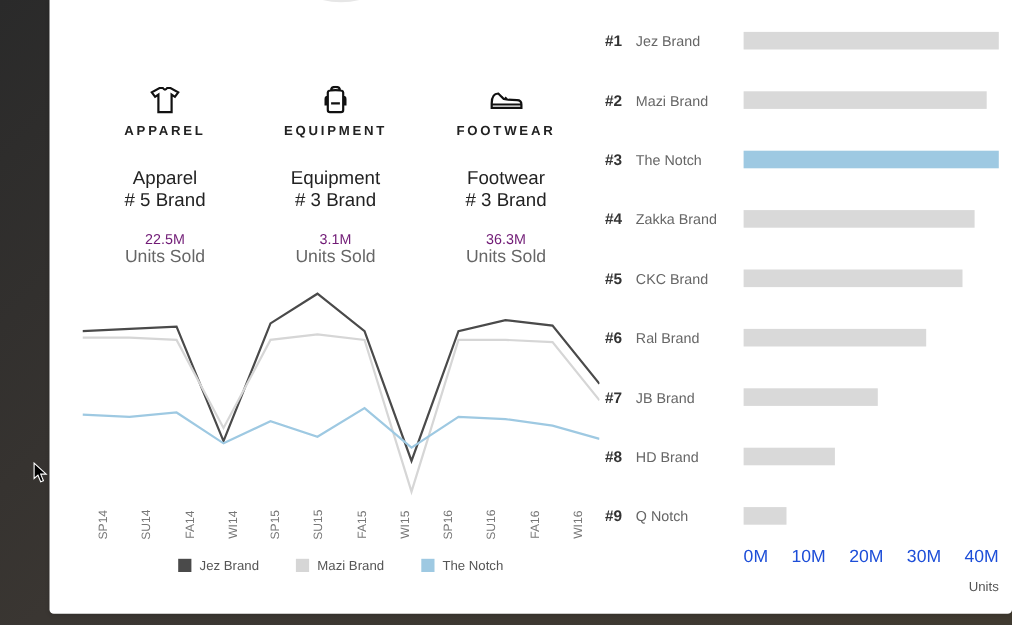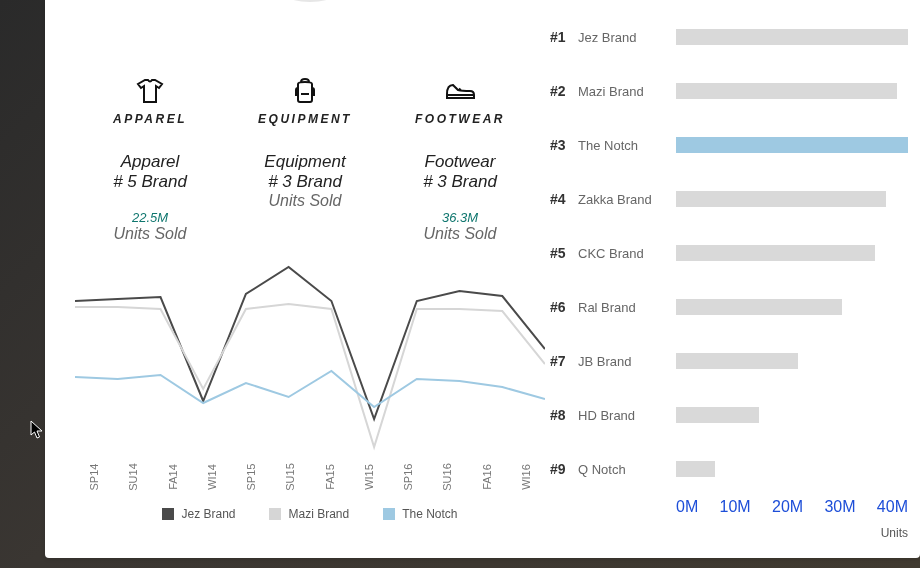--- a/index.html
+++ b/index.html
@@ -6,26 +6,26 @@
   html, body { width: 920px; height: 568px; font-family: -apple-system, "Helvetica Neue", Arial, sans-serif; background: #333; overflow: hidden; }
   .bg { position: absolute; inset: 0; background: linear-gradient(135deg, #2a2a2a 0%, #3a3632 40%, #403a30 100%); }
   .panel { position: absolute; left: 45px; top: 0; width: 875px; height: 558px; background: #fff; border-radius: 0 0 4px 4px; box-shadow: 0 1px 4px rgba(0,0,0,.15); display: flex; }
   .left { width: 495px; padding: 0 0 20px 30px; display: flex; flex-direction: column; }
   .right { flex: 1; padding: 10px 0 20px 10px; }
 
   .circle-fragment { position: absolute; left: 200px; top: -36px; width: 130px; height: 48px; overflow: hidden; }
   .circle-fragment::before { content: ""; position: absolute; left: 0; top: -92px; width: 130px; height: 130px; border-radius: 50%; border: 10px solid #e6e6e6; box-sizing: border-box; }
 
   .cats { display: flex; justify-content: space-between; margin-top: 76px; width: 460px; }
-  .cat { width: 150px; text-align: center; color: #222; font-style: italic; }
+  .cat { width: 150px; text-align: center; color: #222; }
   .cat-icon { height: 30px; display: flex; align-items: center; justify-content: center; margin-bottom: 6px; }
   .cat-label { font-size: 12px; font-weight: 700; letter-spacing: 2.5px; text-transform: uppercase; font-family: Arial Black, Arial, sans-serif; }
   .cat-title { margin-top: 26px; font-size: 17px; color: #222; }
   .cat-rank { font-size: 17px; color: #222; }
-  .cat-value { margin-top: 18px; font-size: 13px; color: #0f766e; }
+  .cat-value { margin-top: 18px; font-size: 13px; color: #701a75; }
   .cat-sub { font-size: 16px; color: #666; }
 
   .line-chart { margin-top: 10px; width: 470px; height: 212px; position: relative; }
   .x-ticks { display: flex; justify-content: space-between; width: 470px; margin-top: 6px; }
   .x-tick { font-size: 11px; color: #777; transform: rotate(-90deg); transform-origin: center; width: 38px; text-align: center; }
 
   .legend { display: flex; gap: 34px; justify-content: center; margin-top: 24px; width: 470px; }
   .legend-item { display: flex; align-items: center; font-size: 12px; color: #555; gap: 7px; }
   .swatch { width: 12px; height: 12px; display: inline-block; }
 
@@ -67,20 +67,21 @@
       </div>
       <div class="cat">
         <div class="cat-icon">
           <svg width="24" height="26" viewBox="0 0 24 26">
               <path d="M8 4 Q8 1 12 1 Q16 1 16 4 M5 6 Q5 4 12 4 Q19 4 19 6 L19 22 Q19 24 17 24 L7 24 Q5 24 5 22 Z M8 16 L16 16 M5 10 Q3 10 3 12 L3 18 M19 10 Q21 10 21 12 L21 18" fill="none" stroke="#111" stroke-width="2"></path>
             </svg>
         </div>
         <div class="cat-label">EQUIPMENT</div>
         <div class="cat-title">Equipment</div>
         <div class="cat-rank"># 3 Brand</div>
+        <div class="cat-value">3.1M</div>
         <div class="cat-sub">Units Sold</div>
       </div>
       <div class="cat">
         <div class="cat-icon">
           <svg width="32" height="20" viewBox="0 0 32 20">
               <path d="M3 13 Q3 4 9 4 L14 9 Q18 10 26 10 Q30 10 30 14 L30 17 L3 17 Z M3 14 L30 14 M14 9 L12 7 M17 9.5 L15 7.5" fill="none" stroke="#111" stroke-width="2"></path>
             </svg>
         </div>
         <div class="cat-label">FOOTWEAR</div>
         <div class="cat-title">Footwear</div>

